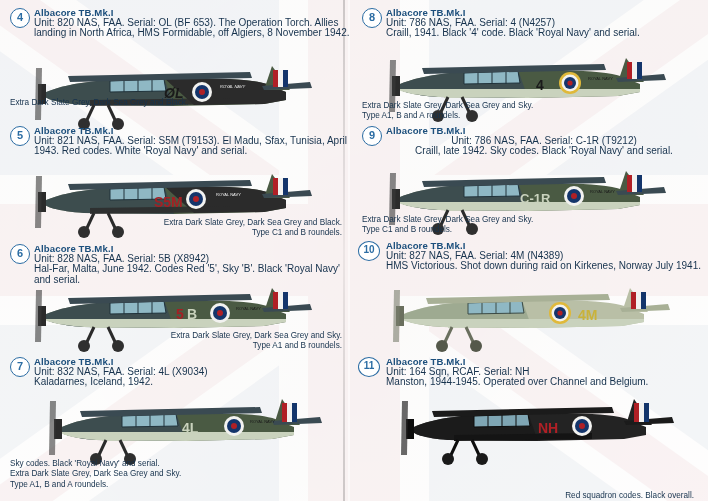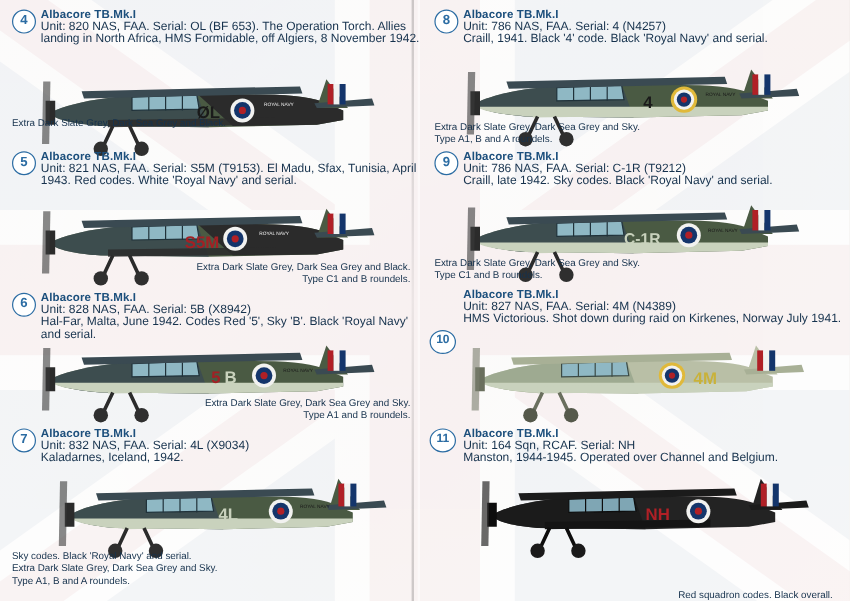--- a/index.html
+++ b/index.html
@@ -78,21 +78,21 @@
   <div class="crease c1"></div>
   <div class="crease c2"></div>
 
   <div class="col left">
 
     <div class="entry" style="top:8px;">
       <div class="num">4</div>
       <div class="head">Albacore TB.Mk.I</div>
       <div class="body">Unit: 820 NAS, FAA. Serial: OL (BF 653). The Operation Torch. Allies landing in North Africa, HMS Formidable, off Algiers, 8 November 1942.</div>
     </div>
-    <div class="plane" style="left:20px;top:50px;">
+    <div class="plane" style="left:20px;top:50px;font-style:italic;">
       <svg viewBox="0 0 300 86" width="300" height="86">
         <g>
 
           <path d="M18,44 C40,33 80,28 140,28 L205,29 C228,30 244,33 252,38 L262,42 L262,50 L240,54 L150,56 L60,55 C34,53 20,49 18,44 Z" fill="#4a5a43"></path>
           <path d="M140,28 L205,29 C228,30 244,33 252,38 L262,42 L262,50 L240,54 L170,55 Z" fill="#2b2b2b"></path>
           <path d="M18,44 C40,33 80,28 140,28 L150,56 L60,55 C34,53 20,49 18,44 Z" fill="#3a4a52" opacity=".75"></path>
 
           <path d="M86,31 L140,29 L142,41 L86,42 Z" fill="#8fb8c4" stroke="#20323a" stroke-width="1"></path>
           <line x1="100" y1="30" x2="100" y2="42" stroke="#20323a" stroke-width="1"></line>
           <line x1="114" y1="30" x2="114" y2="42" stroke="#20323a" stroke-width="1"></line>
@@ -277,21 +277,21 @@
         <text x="158" y="48" font-family="Liberation Sans, sans-serif" font-size="14" font-weight="bold" fill="#1a1a1a">4</text>
         <text x="210" y="38" font-family="Liberation Sans, sans-serif" font-size="4" fill="#1a1a1a">ROYAL NAVY</text>
       </svg>
     </div>
     <div class="note" style="left:6px;top:101px;width:330px;white-space:pre-line;">Extra Dark Slate Grey, Dark Sea Grey and Sky.
 Type A1, B and A roundels.</div>
 
     <div class="entry" style="top:126px;">
       <div class="num">9</div>
       <div class="head">Albacore TB.Mk.I</div>
-      <div class="body" style="white-space:pre-line;">Unit: 786 NAS, FAA. Serial: C-1R (T9212)
+      <div class="body" style="white-space:pre-line;text-align:center;">Unit: 786 NAS, FAA. Serial: C-1R (T9212)
 Craill, late 1942. Sky codes. Black 'Royal Navy' and serial.</div>
     </div>
     <div class="plane" style="left:22px;top:155px;">
       <svg viewBox="0 0 300 86" width="300" height="86">
         <path d="M18,44 C40,33 80,28 140,28 L205,29 C228,30 244,33 252,38 L262,42 L262,50 L240,54 L150,56 L60,55 C34,53 20,49 18,44 Z" fill="#4a5a43"></path>
         <path d="M18,44 C40,33 80,28 140,28 L150,56 L60,55 C34,53 20,49 18,44 Z" fill="#3a4a52" opacity=".8"></path>
         <path d="M20,47 L262,47 L262,50 L240,54 L150,56 L60,55 C36,53 22,50 20,47 Z" fill="#c9d2bd"></path>
         <path d="M86,31 L140,29 L142,41 L86,42 Z" fill="#8fb8c4" stroke="#20323a" stroke-width="1"></path>
         <line x1="100" y1="30" x2="100" y2="42" stroke="#20323a" stroke-width="1"></line>
         <line x1="114" y1="30" x2="114" y2="42" stroke="#20323a" stroke-width="1"></line>
@@ -312,21 +312,21 @@
         <circle cx="196" cy="41" r="7" fill="#14356b"></circle>
         <circle cx="196" cy="41" r="3" fill="#b02026"></circle>
         <text x="142" y="48" font-family="Liberation Sans, sans-serif" font-size="13" font-weight="bold" fill="#c9d2bd">C-1R</text>
         <text x="212" y="38" font-family="Liberation Sans, sans-serif" font-size="4" fill="#1a1a1a">ROYAL NAVY</text>
       </svg>
     </div>
     <div class="note" style="left:6px;top:215px;width:330px;white-space:pre-line;">Extra Dark Slate Grey, Dark Sea Grey and Sky.
 Type C1 and B roundels.</div>
 
     <div class="entry" style="top:241px;">
-      <div class="num" style="left:2px;width:20px;font-size:10px;line-height:16px;margin-top:34px;">10</div>
+      <div class="num" style="left:2px;width:20px;font-size:10px;line-height:16px;">10</div>
       <div class="head">Albacore TB.Mk.I</div>
       <div class="body" style="white-space:pre-line;">Unit: 827 NAS, FAA. Serial: 4M (N4389)
 HMS Victorious. Shot down during raid on Kirkenes, Norway July 1941.</div>
     </div>
     <div class="plane" style="left:26px;top:272px;">
       <svg viewBox="0 0 300 86" width="300" height="86">
         <path d="M18,44 C40,33 80,28 140,28 L205,29 C228,30 244,33 252,38 L262,42 L262,50 L240,54 L150,56 L60,55 C34,53 20,49 18,44 Z" fill="#b9bfa6"></path>
         <path d="M18,44 C40,33 80,28 140,28 L150,56 L60,55 C34,53 20,49 18,44 Z" fill="#97a58c" opacity=".8"></path>
         <path d="M20,47 L262,47 L262,50 L240,54 L150,56 L60,55 C36,53 22,50 20,47 Z" fill="#c9d2bd"></path>
         <path d="M86,31 L140,29 L142,41 L86,42 Z" fill="#8fb8c4" stroke="#3b4a45" stroke-width="1"></path>

